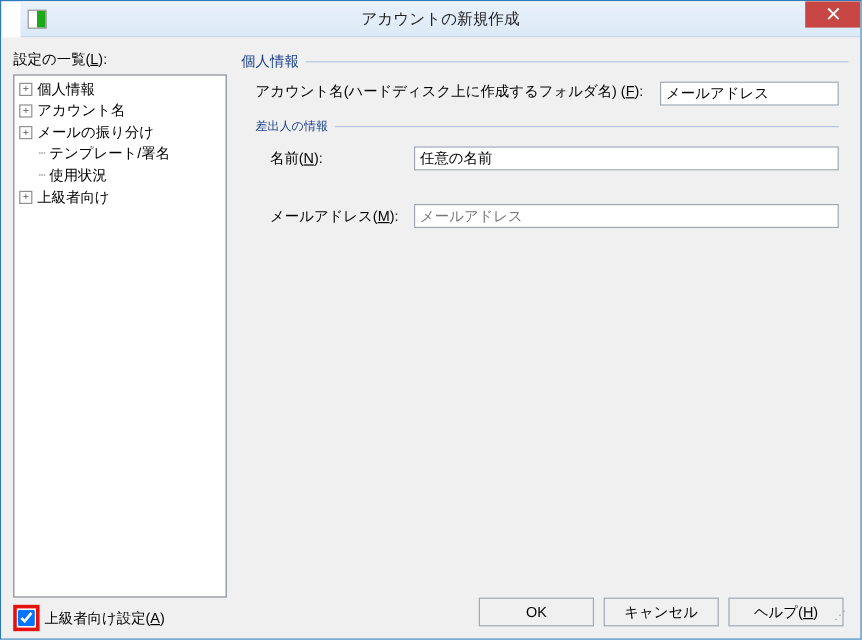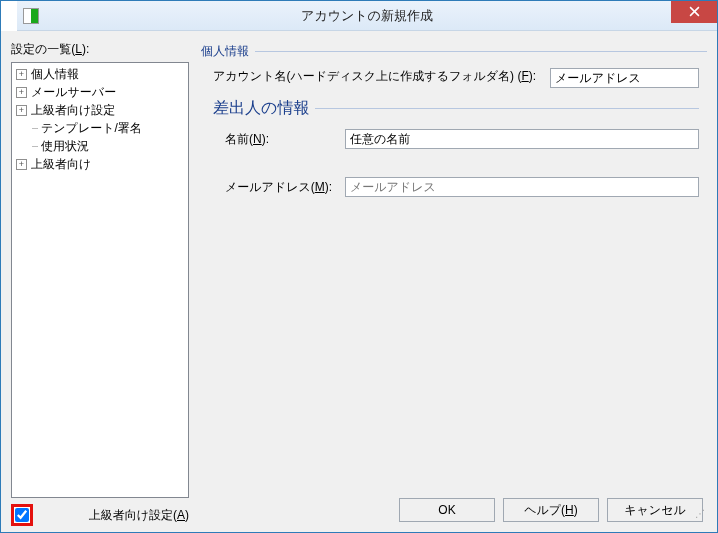--- a/index.html
+++ b/index.html
@@ -93,21 +93,20 @@
     color: #555;
     background: #fff;
   }
   .tree-node.child { padding-left: 20px; }
   .tree-node .dots { color:#888; font-size:10px; margin-right:4px; letter-spacing:-1px;}
   .adv-check-row {
     margin-top: 6px;
     display: flex;
     align-items: center;
     font-size: 12px;
-    justify-content: space-between;
   }
   .adv-highlight {
     border: 3px solid #e4110e;
     display: inline-flex;
     align-items: center;
     justify-content: center;
     padding: 1px;
     margin-right: 4px;
     background: #fff;
   }
@@ -181,21 +180,21 @@
     border-radius: 2px;
     display: flex;
     align-items: center;
     justify-content: center;
     color: #fff;
     font-size: 10px;
     font-weight: bold;
   }
   .fieldset-label {
     color: #1a3e8c;
-    font-size: 16px;
+    font-size: 10px;
     display: flex;
     align-items: center;
     margin: 4px 0 10px 0;
   }
   .fieldset-label::after {
     content: "";
     flex: 1;
     height: 1px;
     background: #b7c7e0;
     margin-left: 6px;
@@ -255,25 +254,25 @@
     <div class="tree-label">
       <span>設定の一覧(</span><u>L</u><span>):</span>
     </div>
     <div class="tree">
       <div class="tree-node">
         <span class="expander">+</span>
         <span>個人情報</span>
       </div>
       <div class="tree-node">
         <span class="expander">+</span>
-        <span>メールサーバー</span>
+        <span>アカウント名</span>
       </div>
       <div class="tree-node">
         <span class="expander">+</span>
-        <span>上級者向け設定</span>
+        <span>メールの振り分け</span>
       </div>
       <div class="tree-node child">
         <span class="dots">┄</span>
         <span>テンプレート/署名</span>
       </div>
       <div class="tree-node child">
         <span class="dots">┄</span>
         <span>使用状況</span>
       </div>
       <div class="tree-node">
@@ -319,21 +318,21 @@
       <div class="inner-row">
         <span class="lbl">
           <span>メールアドレス(</span><u>M</u><span>):</span>
         </span>
         <input class="text-input" value="メールアドレス" style="">
       </div>
     </div>
 
     <div class="button-row">
       <button>OK</button>
+      <button>キャンセル</button>
       <button>
         <span>ヘルプ(</span><u>H</u><span>)</span>
       </button>
-      <button>キャンセル</button>
     </div>
 
     <div class="resize-grip">⋰</div>
   </div>
 </div>
 
 </body></html>

